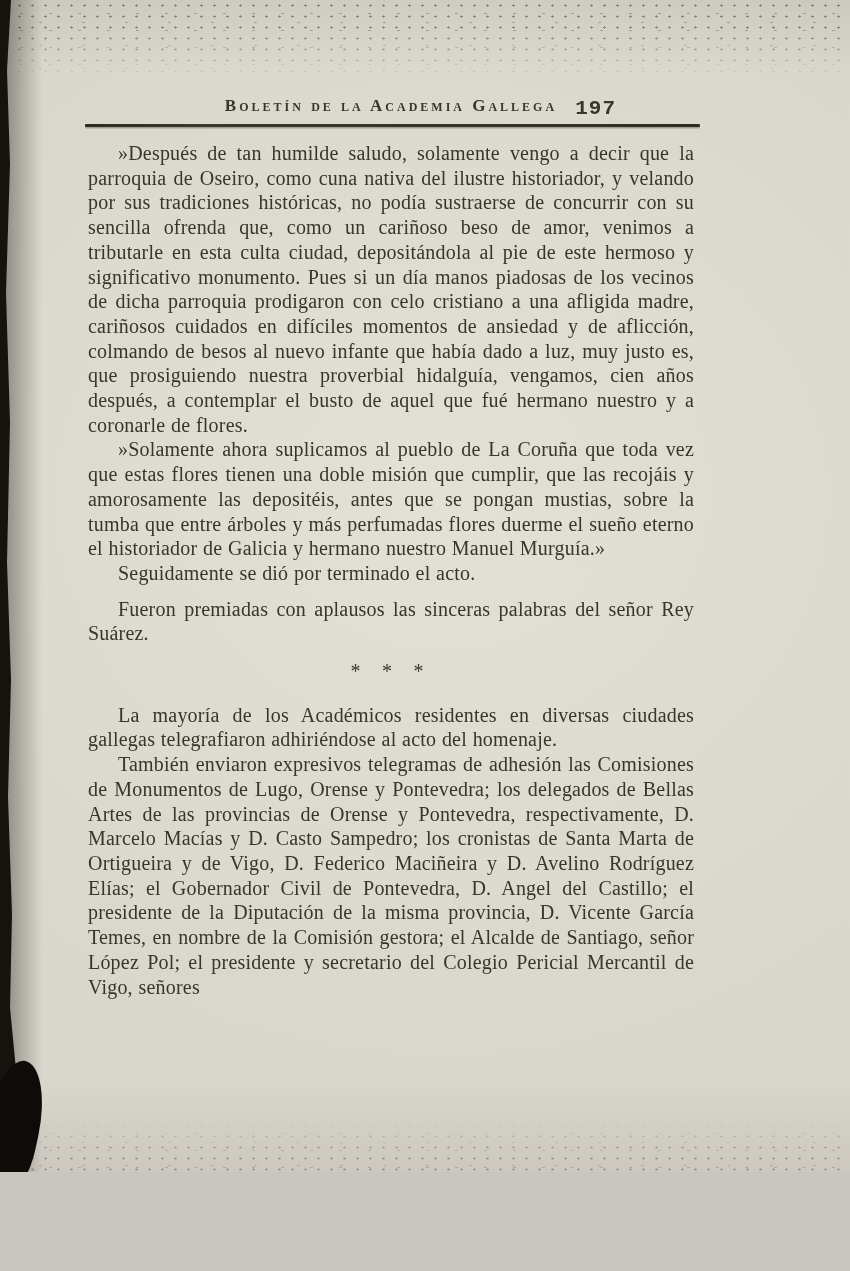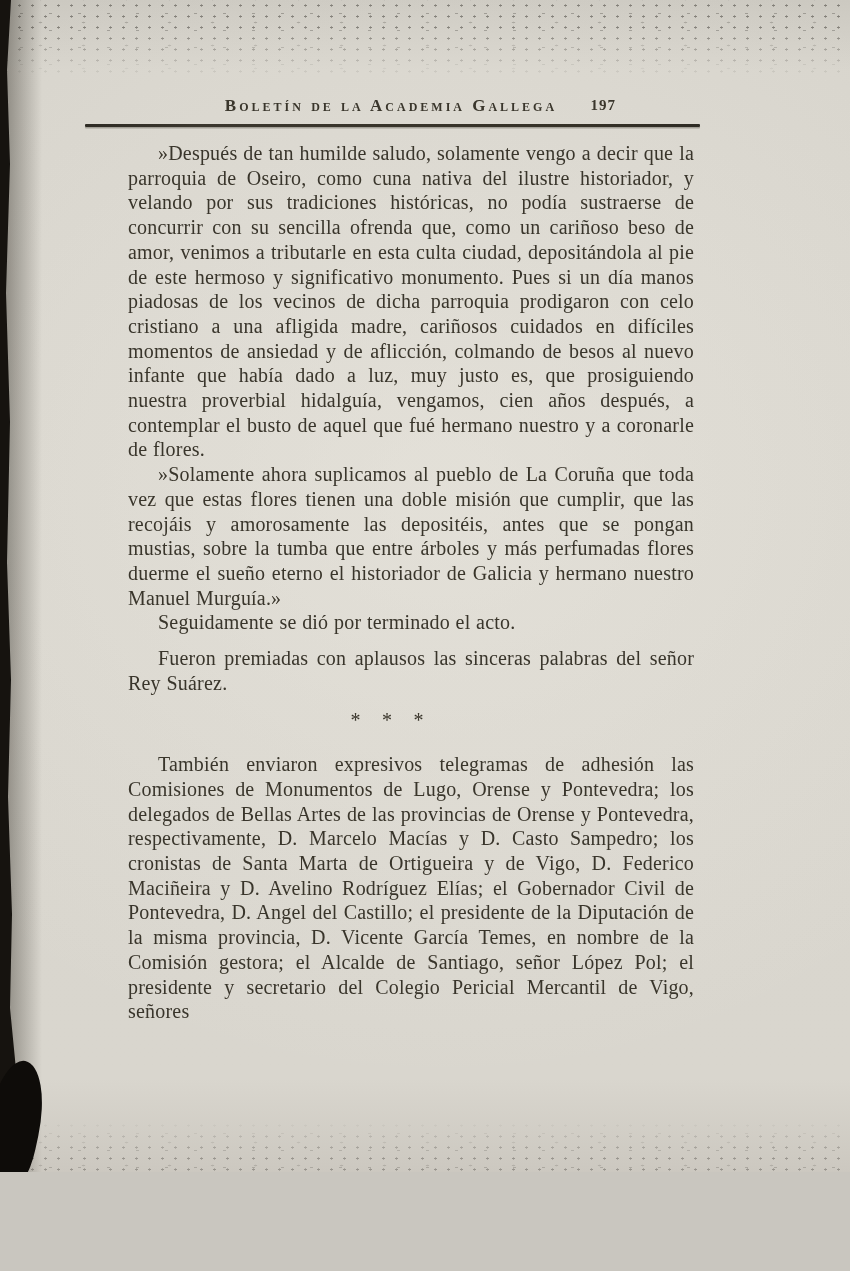--- a/index.html
+++ b/index.html
@@ -67,42 +67,43 @@
     font-weight:bold;
     font-size:17px;
     letter-spacing:3px;
     color:#3a362c;
     white-space:nowrap;
   }
   .head-page{
     position:absolute; right:78px; top:1px;
     font-variant:normal;
     letter-spacing:1px;
-    font-size:15px;
+    font-size:21px;
+    font-family:Liberation Mono, monospace;
   }
   .head-rule{
     margin-top:8px;
     margin-left:-3px;
     width:calc(100% + 9px);
     height:3px;
     border-radius:1px;
     background:linear-gradient(90deg, #2e2b24, #3b372e 18%, #353127 82%, #2e2b24);
     box-shadow:0 1.5px 0 rgba(60,56,46,.35);
   }
   .body-text{
     margin-top:14px;
     font-size:20px;
     line-height:24.7px;
     text-align:justify;
     letter-spacing:.2px;
     word-spacing:.5px;
     color:#39352b;
   }
   .para{ margin:0; }
-  .para.indent{ text-indent:30px;margin-left:40px; }
+  .para.indent{ text-indent:30px; }
   .para.gap-top{ margin-top:11px; }
   .separator{
     margin:13px 0 19px;
     text-align:center;
     font-size:20px;
     letter-spacing:8px;
     color:#39352b;
   }
 </style>
 </head>
@@ -123,17 +124,18 @@
       <span class="head-page">197</span>
     </div>
     <div class="head-rule"></div>
 
     <div class="body-text">
       <p class="para indent">»Después de tan humilde saludo, solamente vengo a decir que la parroquia de Oseiro, como cuna nativa del ilustre historiador, y velando por sus tradiciones históricas, no podía sustraerse de concurrir con su sencilla ofrenda que, como un cariñoso beso de amor, venimos a tributarle en esta culta ciudad, depositándola al pie de este hermoso y significativo monumento. Pues si un día manos piadosas de los vecinos de dicha parroquia prodigaron con celo cristiano a una afligida madre, cariñosos cuidados en difíciles momentos de ansiedad y de aflicción, colmando de besos al nuevo infante que había dado a luz, muy justo es, que prosiguiendo nuestra proverbial hidalguía, vengamos, cien años después, a contemplar el busto de aquel que fué hermano nuestro y a coronarle de flores.</p>
       <p class="para indent">»Solamente ahora suplicamos al pueblo de La Coruña que toda vez que estas flores tienen una doble misión que cumplir, que las recojáis y amorosamente las depositéis, antes que se pongan mustias, sobre la tumba que entre árboles y más perfumadas flores duerme el sueño eterno el historiador de Galicia y hermano nuestro Manuel Murguía.»</p>
       <p class="para indent">Seguidamente se dió por terminado el acto.</p>
       <p class="para indent gap-top">Fueron premiadas con aplausos las sinceras palabras del señor Rey Suárez.</p>
       <div class="separator">* * *</div>
+      <p class="para indent">La mayoría de los Académicos residentes en diversas ciudades gallegas telegrafiaron adhiriéndose al acto del homenaje.</p>
       <p class="para indent">También enviaron expresivos telegramas de adhesión las Comisiones de Monumentos de Lugo, Orense y Pontevedra; los delegados de Bellas Artes de las provincias de Orense y Pontevedra, respectivamente, D. Marcelo Macías y D. Casto Sampedro; los cronistas de Santa Marta de Ortigueira y de Vigo, D. Federico Maciñeira y D. Avelino Rodríguez Elías; el Gobernador Civil de Pontevedra, D. Angel del Castillo; el presidente de la Diputación de la misma provincia, D. Vicente García Temes, en nombre de la Comisión gestora; el Alcalde de Santiago, señor López Pol; el presidente y secretario del Colegio Pericial Mercantil de Vigo, señores</p>
     </div>
 
   </div>
 </div>
 
 </body></html>

